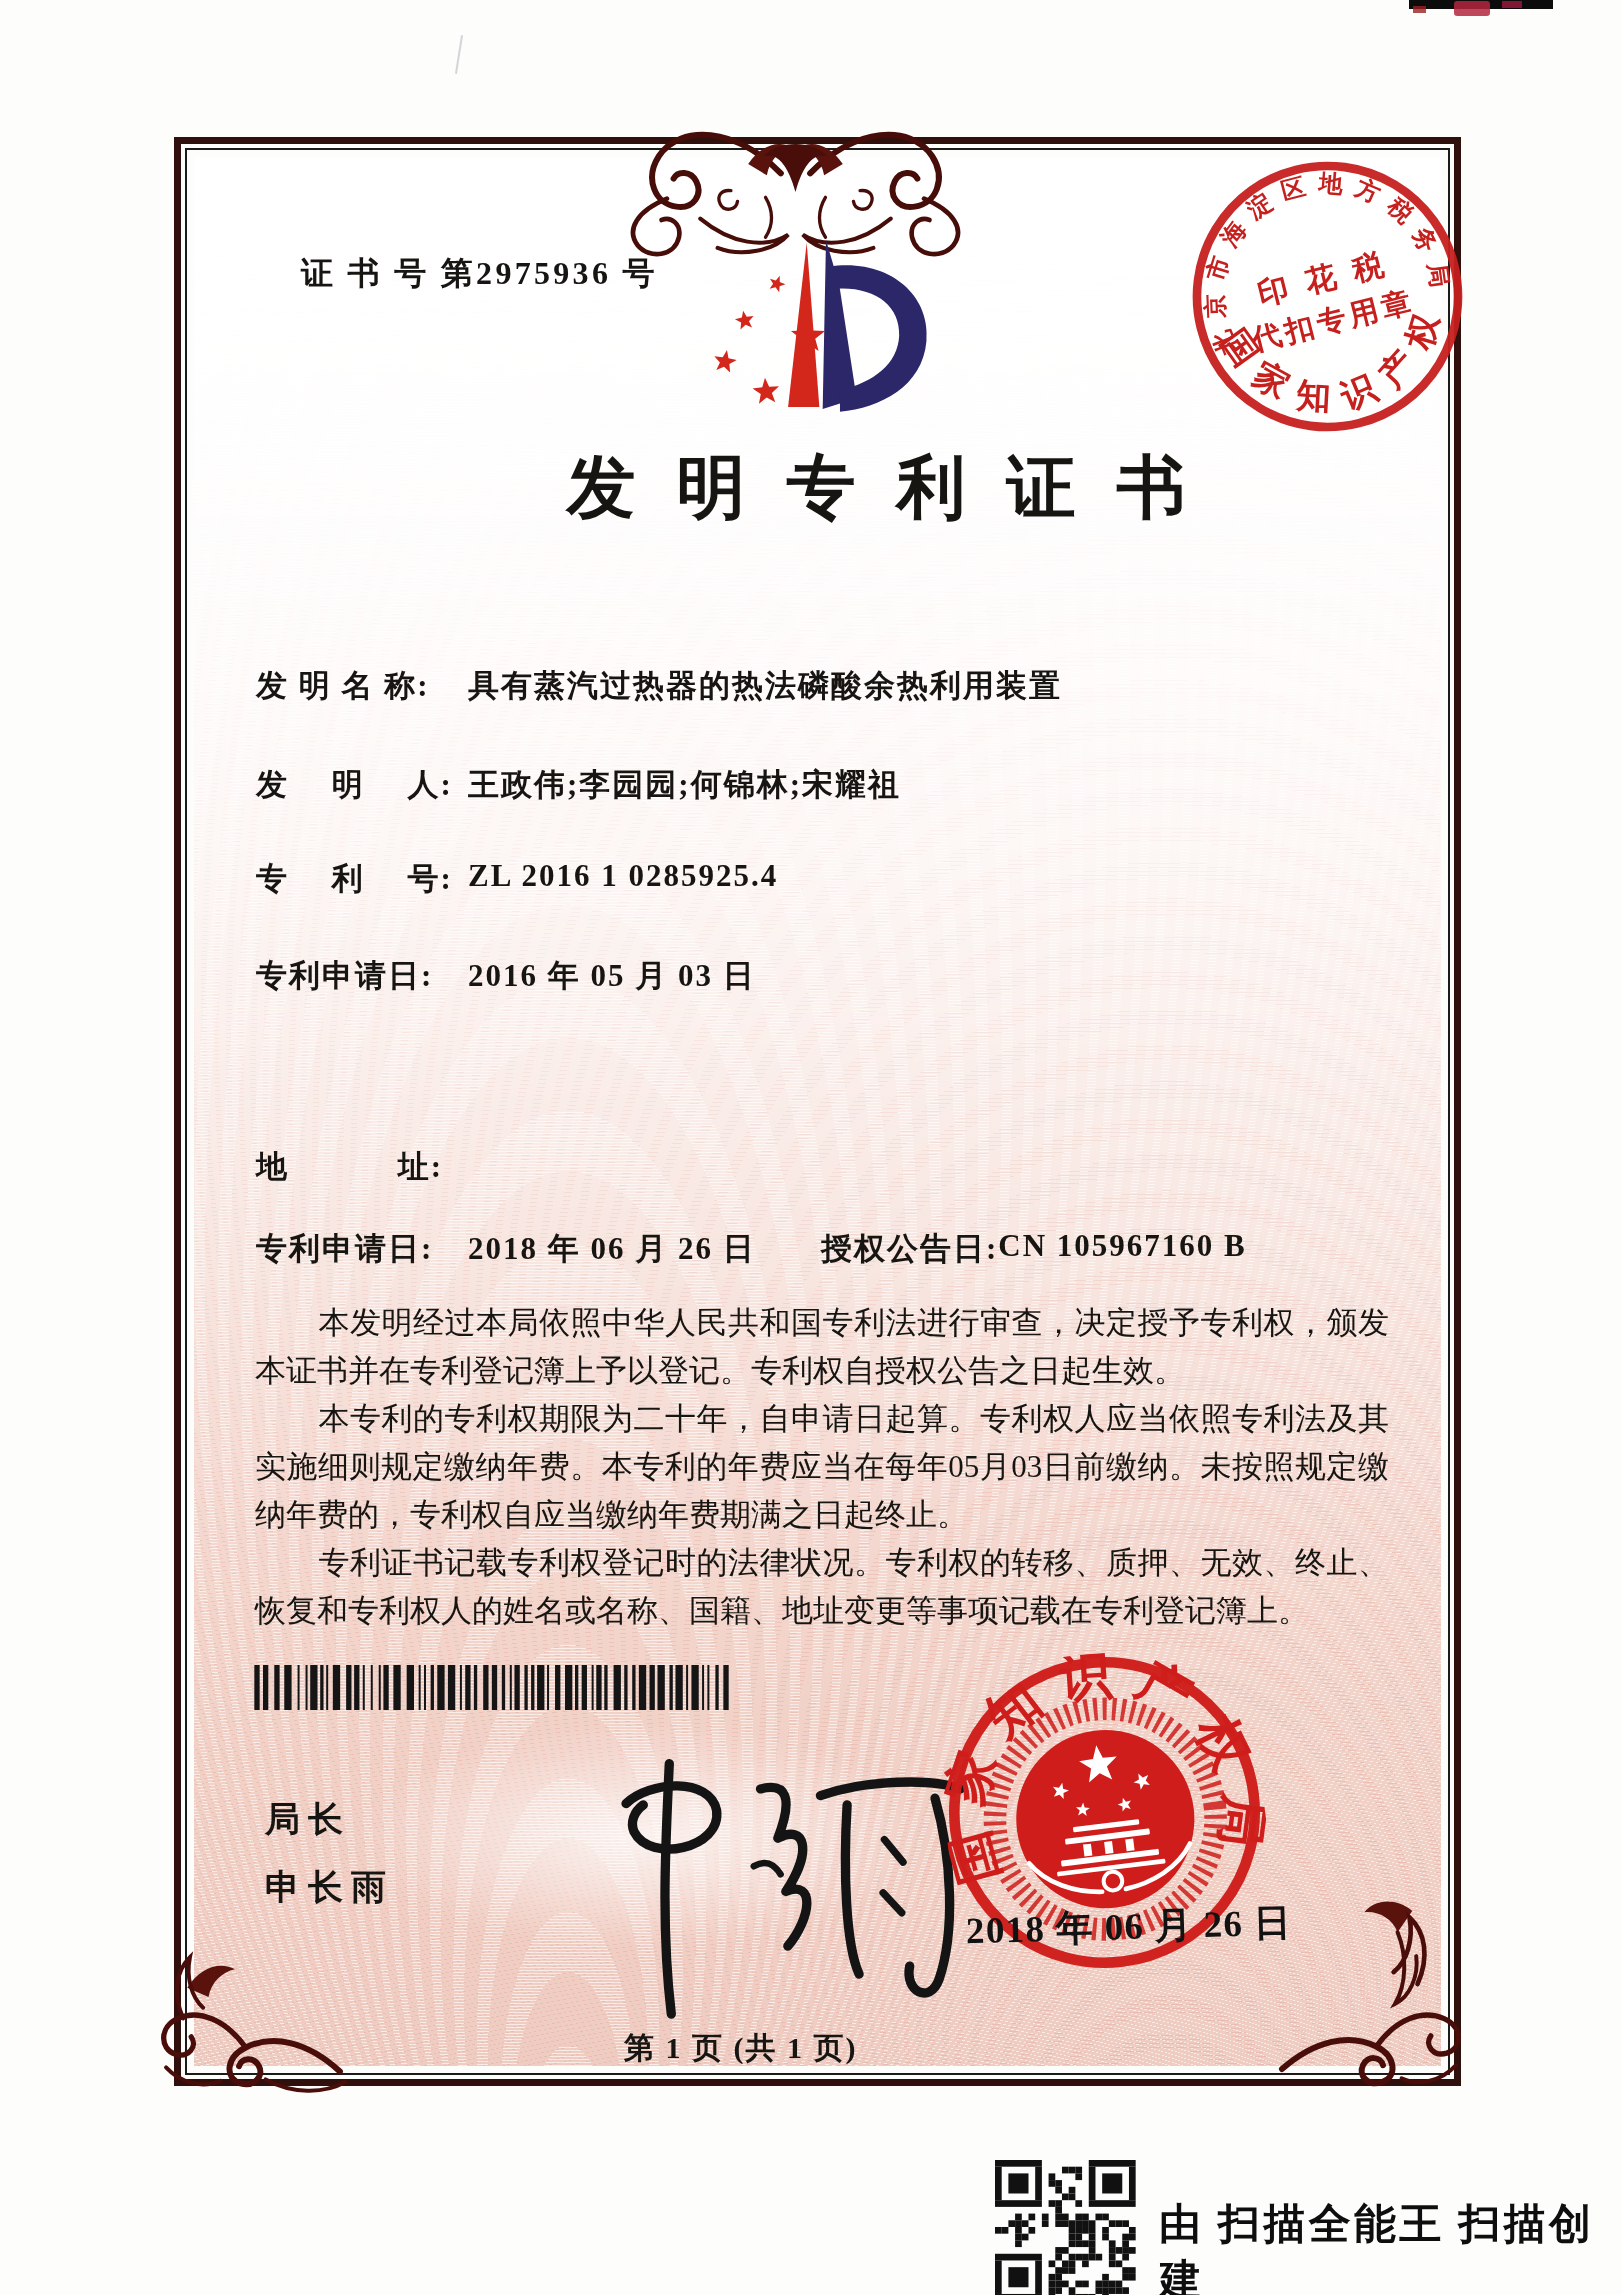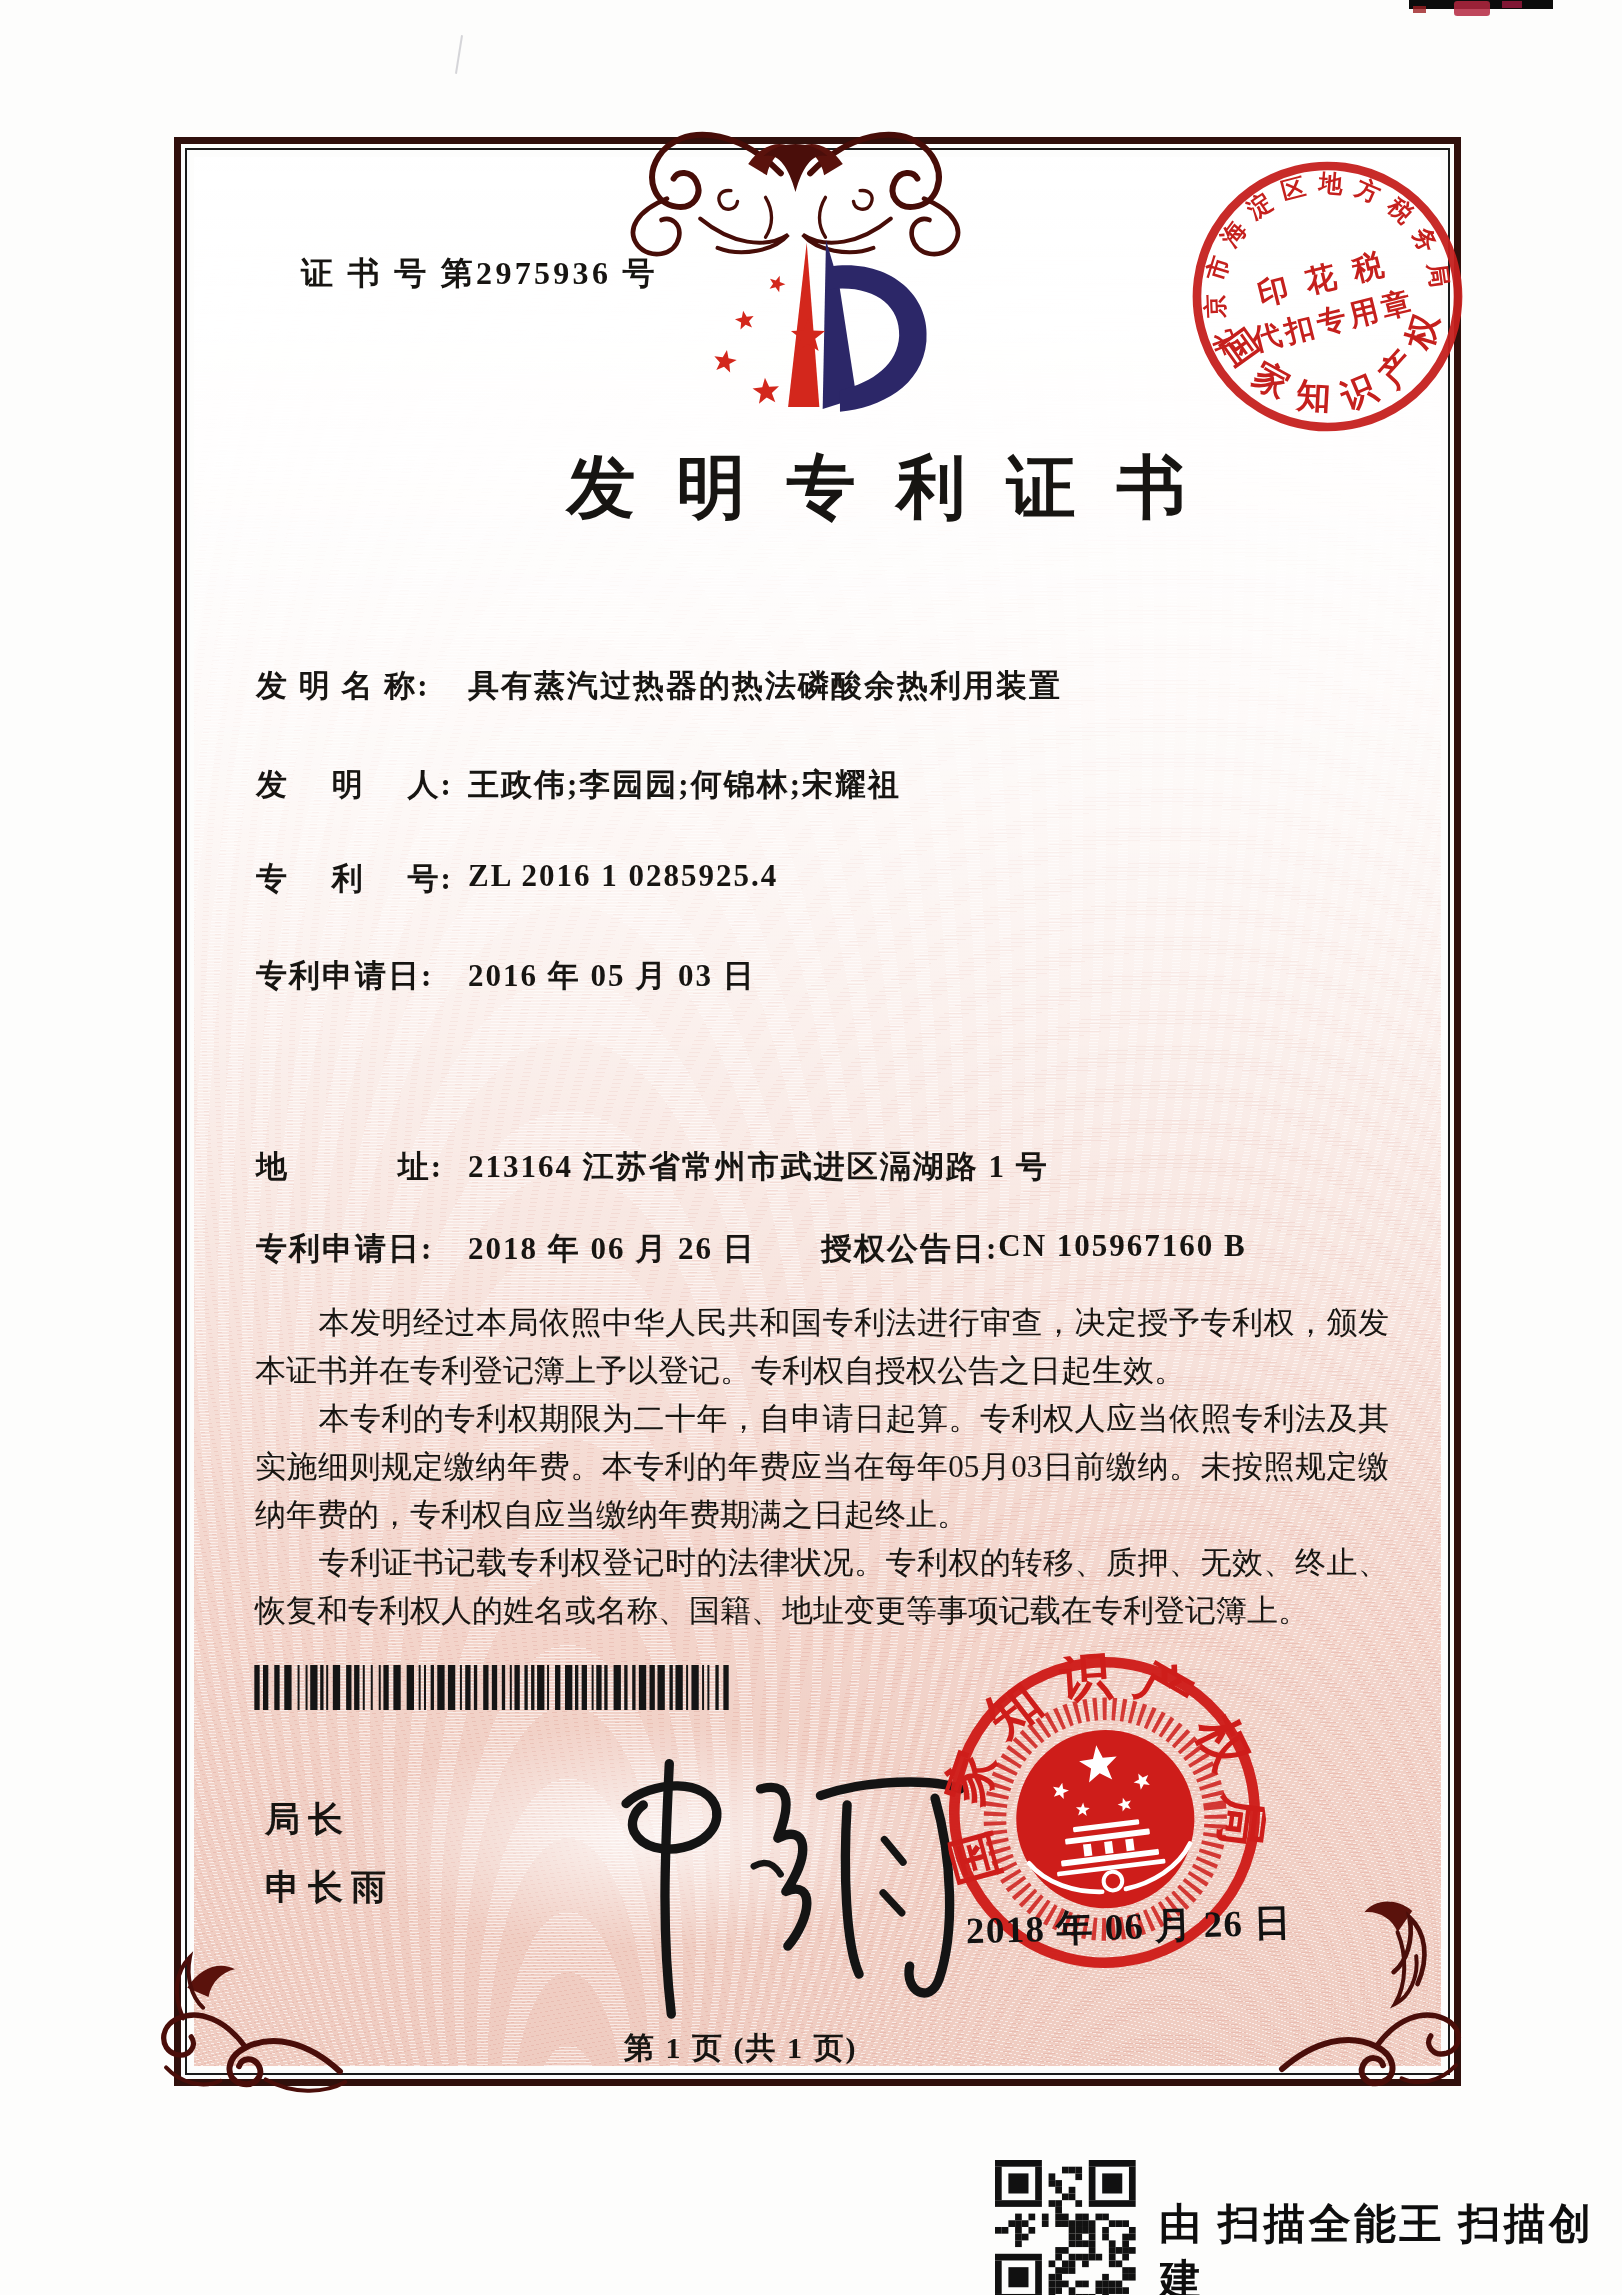--- a/index.html
+++ b/index.html
@@ -156,21 +156,20 @@
   <div class="frow" id="f3">
     <span class="lab">专　 利　 号:</span>
     <span class="val">ZL 2016 1 0285925.4</span>
   </div>
   <div class="frow" id="f4">
     <span class="lab">专利申请日:</span>
     <span class="val">2016 年 05 月 03 日</span>
   </div>
   <div class="frow" id="f6">
     <span class="lab">地　　　 址:</span>
-    <span class="val">213164 江苏省常州市武进区滆湖路 1 号</span>
   </div>
   <div class="frow" id="f7">
     <span class="lab">专利申请日:</span>
     <span class="val1">2018 年 06 月 26 日</span>
     <span class="lab2">授权公告日:</span>
     <span class="val2">CN 105967160 B</span>
   </div>
 
   <div class="paras">
     <p>本发明经过本局依照中华人民共和国专利法进行审查，决定授予专利权，颁发本证书并在专利登记簿上予以登记。专利权自授权公告之日起生效。</p>

